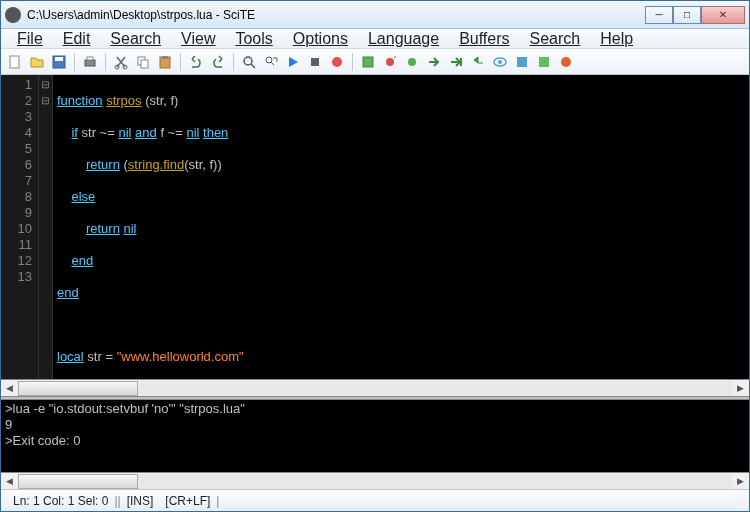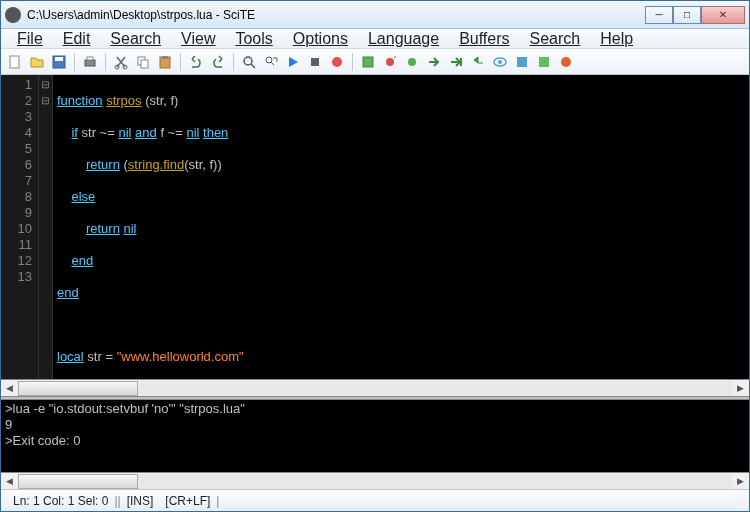--- a/index.html
+++ b/index.html
@@ -31,21 +31,21 @@
 .str { color: #ff8030; }
 .id { color: #c0c0c0; }
 .hscroll { height: 17px; background: #f0f0f0; border-top: 1px solid #888; display: flex; align-items: center; }
 .hscroll .track { flex: 1; height: 15px; background: #e8e8e8; position: relative; margin: 0 17px; }
 .hscroll .thumb { position: absolute; left: 0; top: 0; width: 120px; height: 15px; background: linear-gradient(to bottom, #f8f8f8, #d8d8d8); border: 1px solid #aaa; }
 .hscroll .arrow { position: absolute; width: 17px; height: 15px; display: flex; align-items: center; justify-content: center; font-size: 9px; color: #555; }
 .hscroll .arrow.l { left: 0; }
 .hscroll .arrow.r { right: 0; }
 .splitter { height: 4px; background: #c0c0c0; border-top: 1px solid #888; border-bottom: 1px solid #888; cursor: row-resize; }
 .output { height: 72px; background: #000; color: #c0c0c0; font-family: "Consolas", "Courier New", monospace; font-size: 13px; line-height: 15px; padding: 1px 4px; white-space: pre; overflow: hidden; }
-.statusbar { height: 22px; background: linear-gradient(to bottom, #fcfdfe, #e8eef6); border-top: 1px solid #c0c8d0; display: flex; font-size: 12px; color: #222; padding: 4px 6px; }
+.statusbar { height: 22px; background: linear-gradient(to bottom, #fcfdfe, #e8eef6); border-top: 1px solid #c0c8d0; display: flex; align-items: center; font-size: 12px; color: #222; padding: 10px 6px; }
 .statusbar .seg { padding: 0 6px; }
 .statusbar .sep { color: #888; }
 </style>
 </head>
 <body>
 
 <div class="window">
   <div class="titlebar">
     <div class="ticon"></div>
     <div class="ttext">C:\Users\admin\Desktop\strpos.lua - SciTE</div>

